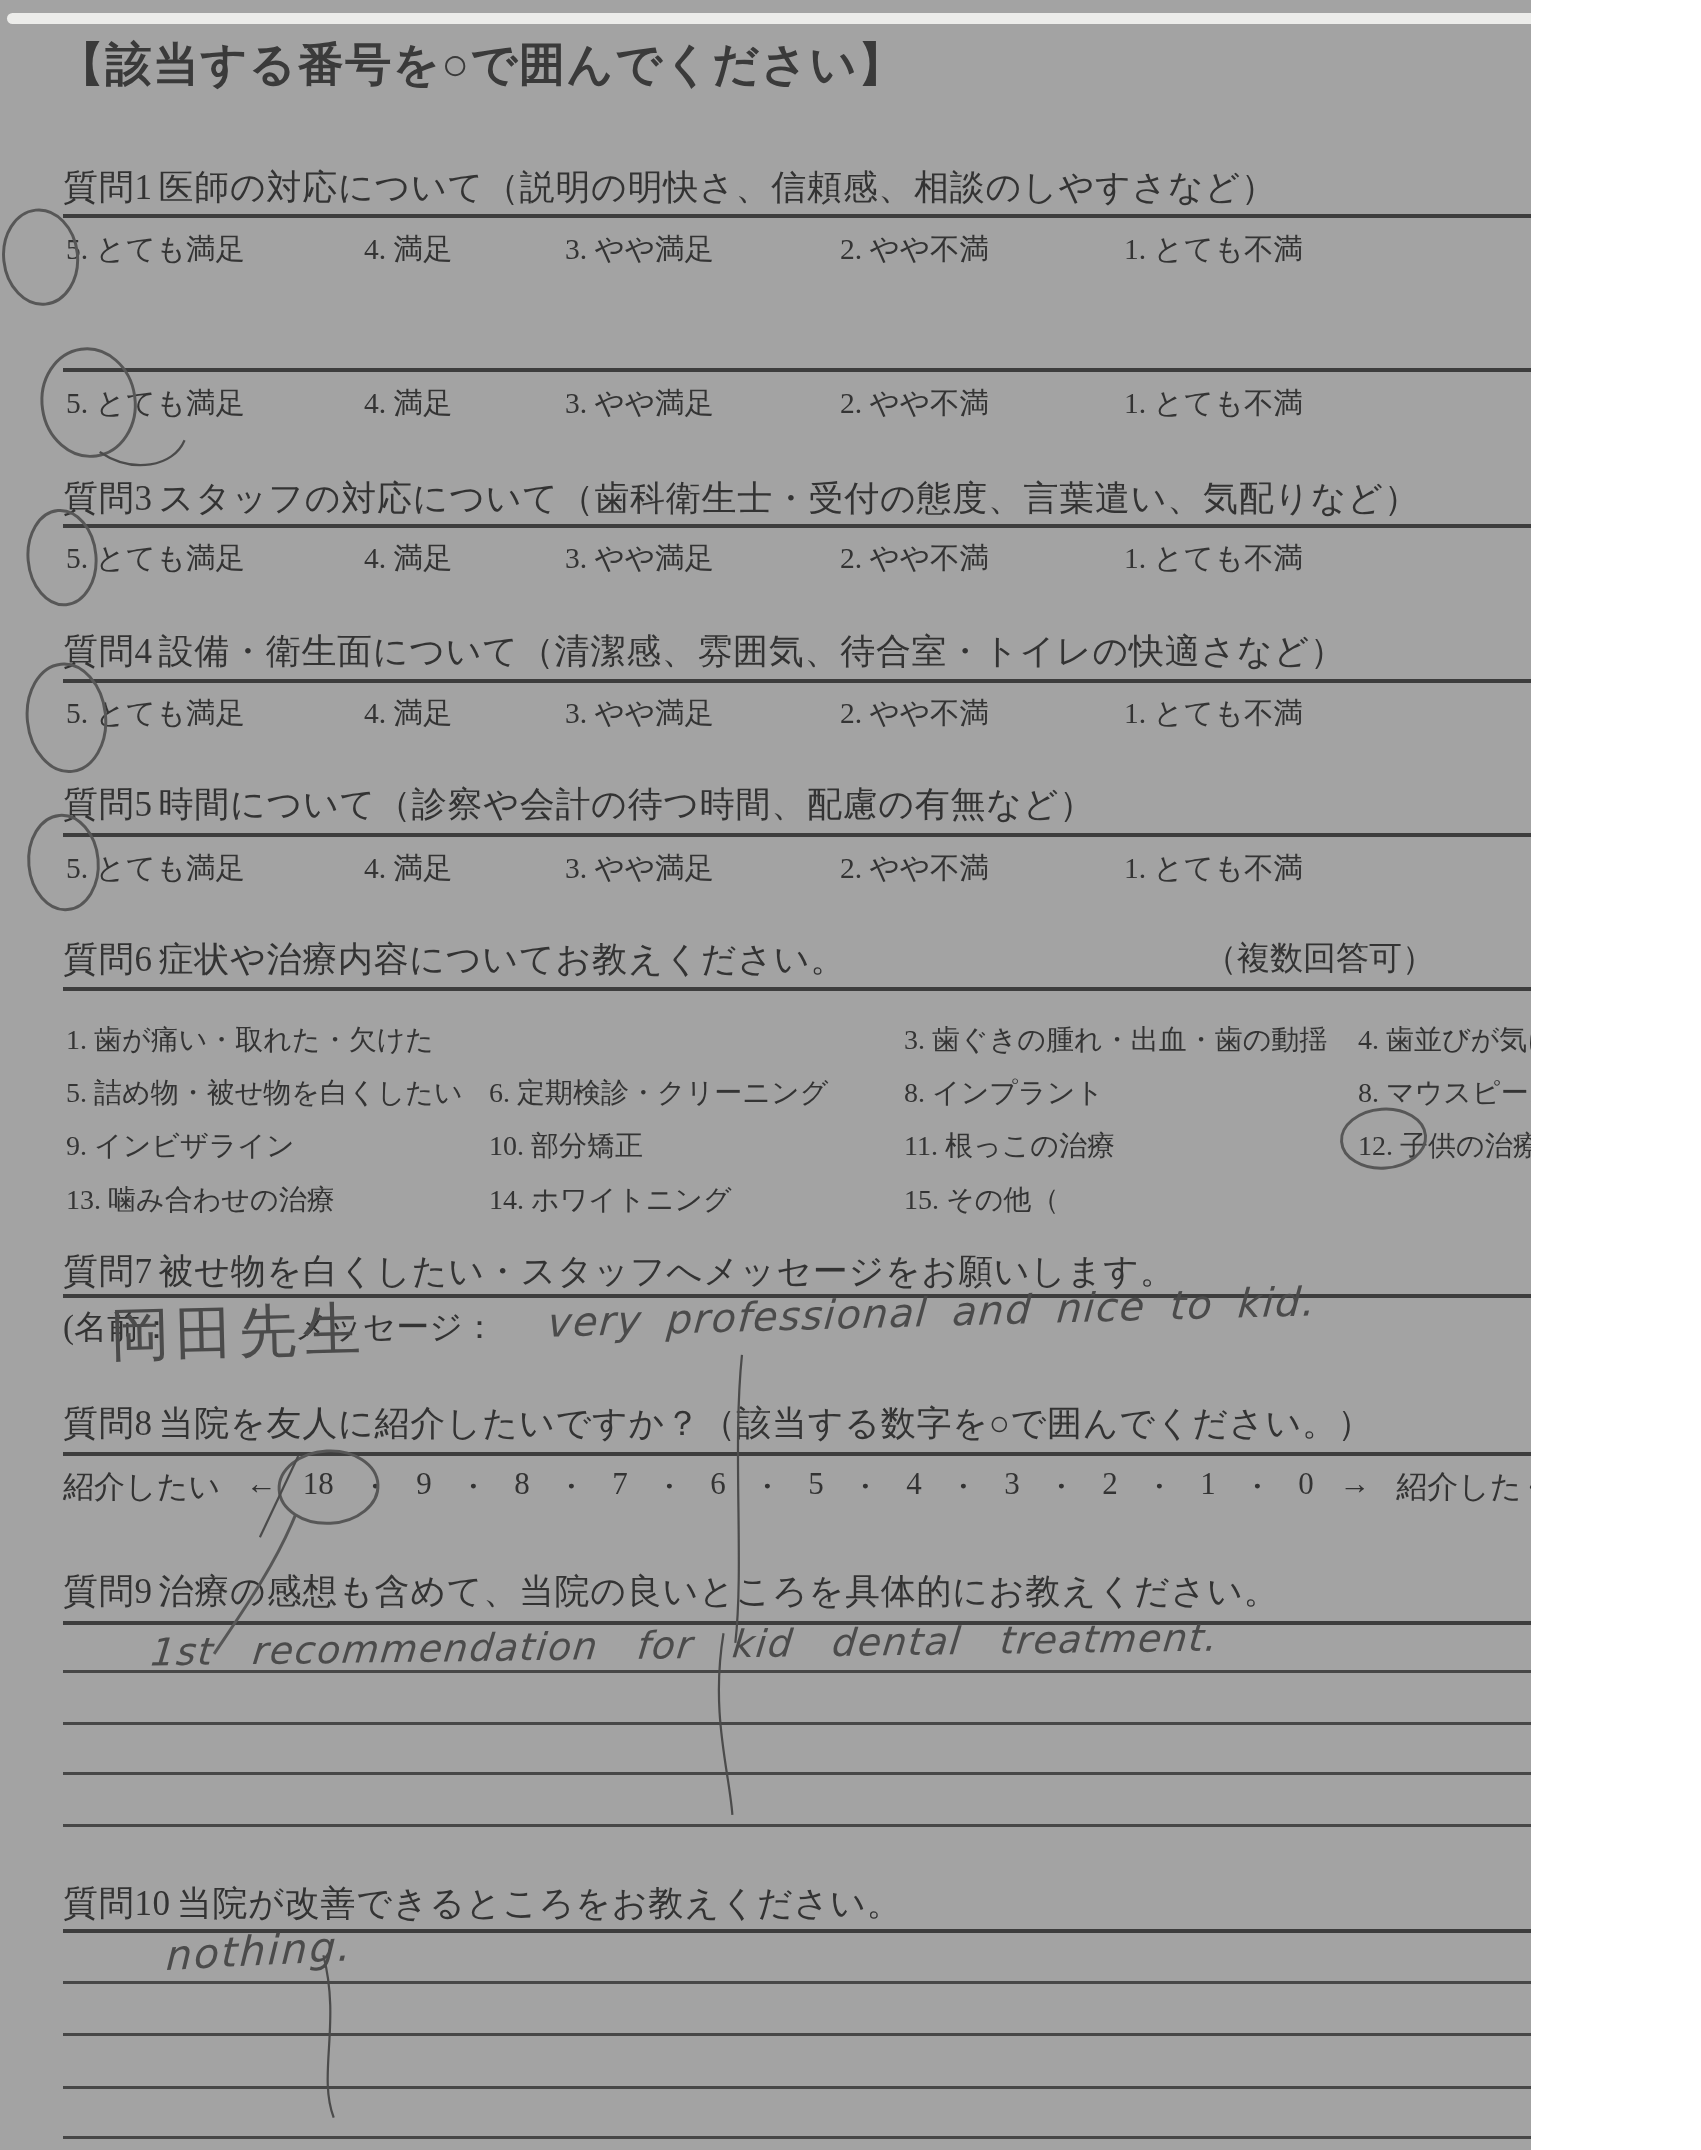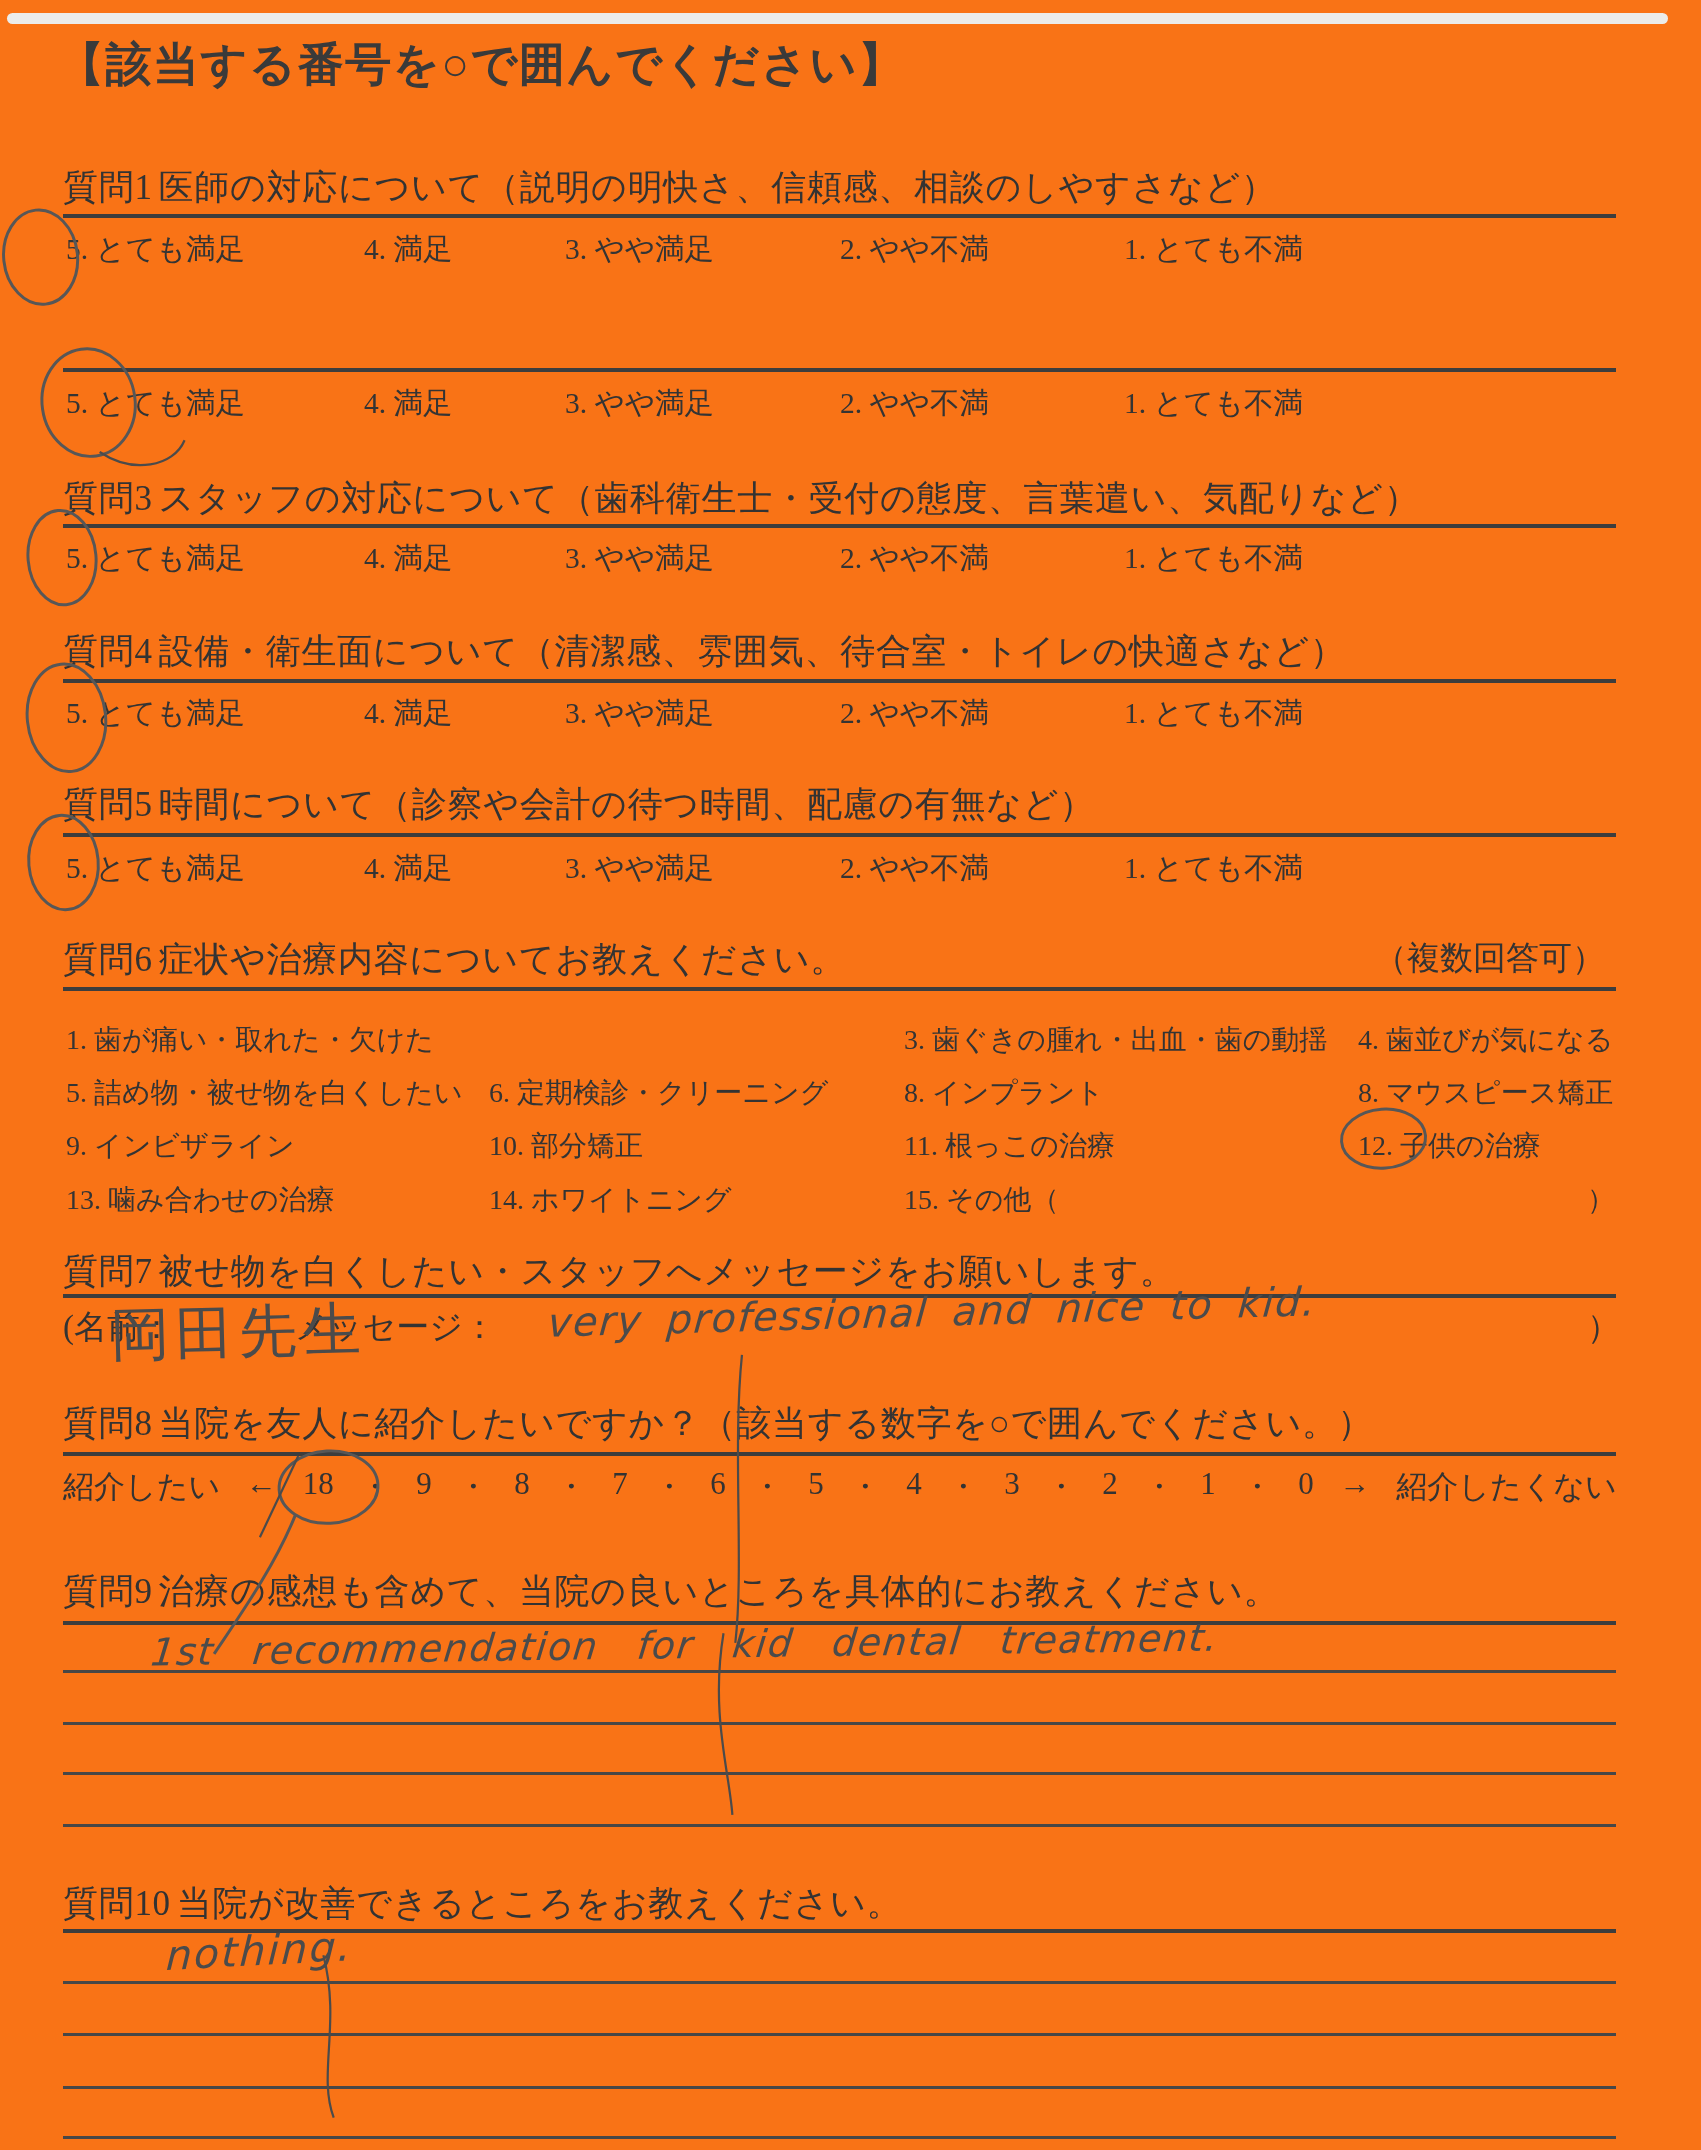--- a/index.html
+++ b/index.html
@@ -1,17 +1,17 @@
 <!DOCTYPE html>
 <html style="font-size:11.8px"><head>
 <meta charset="utf-8">
 <style>
   html,body{margin:0;padding:0;background:#ffffff;}
   .page{
-    position:relative;width:1701px;height:2151px;background:#f97316;
+    position:relative;width:1531px;height:2151px;background:#a3a3a3;
     font-family:"Liberation Serif","DejaVu Serif",serif;color:#333;overflow:hidden;
   }
   .scan-band{position:absolute;top:13.3px;left:7.4px;width:1661px;height:11px;background:#ececea;border-radius:5.9px;}
   .title{position:absolute;left:58px;top:34px;font-size:46px;font-weight:600;letter-spacing:1.5px;color:#3a3a3a;white-space:nowrap;}
   .q-heading{position:absolute;left:63px;font-size:35px;font-weight:500;color:#333;letter-spacing:0.7px;white-space:nowrap;}
   .q-label{padding-right:6px;}
   .rule{position:absolute;left:63px;width:1553px;height:3.7px;background:#3d3d3d;}
   .rule.thin{height:3px;background:#474747;}
   .opts{position:absolute;left:63px;width:1558px;height:41px;font-size:29.5px;color:#343434;}
   .opts span{position:absolute;top:0;white-space:nowrap;}

